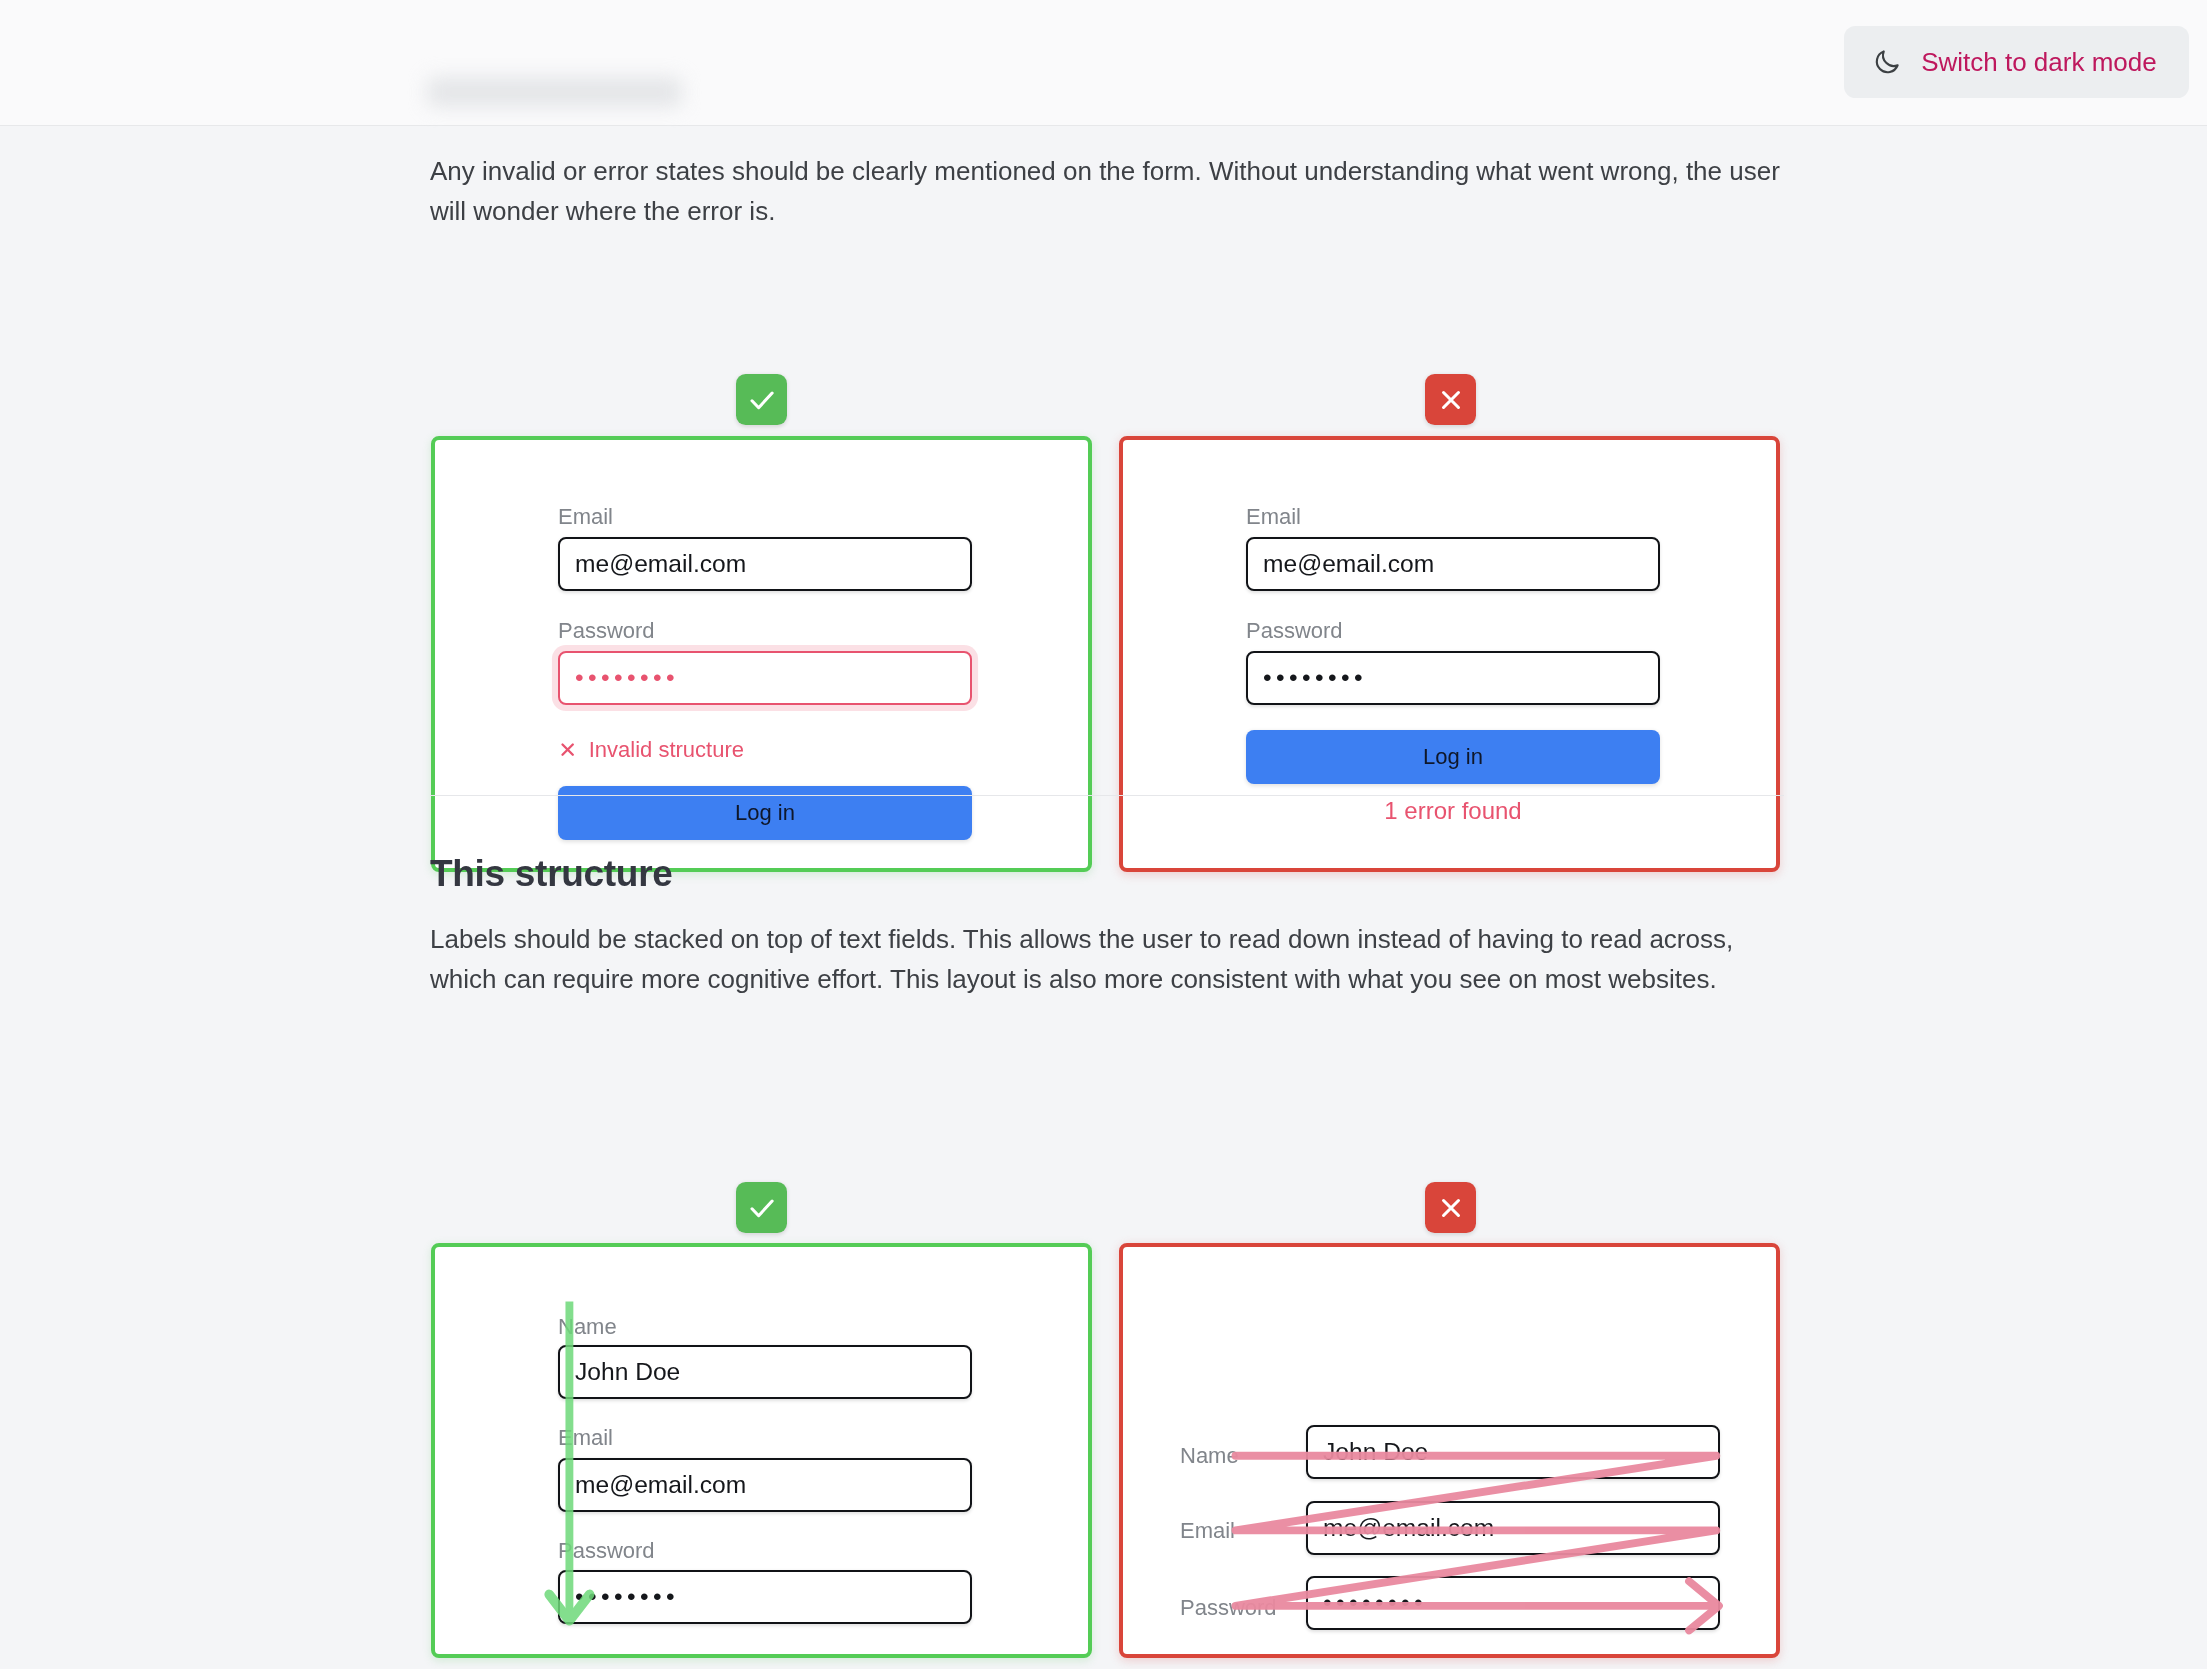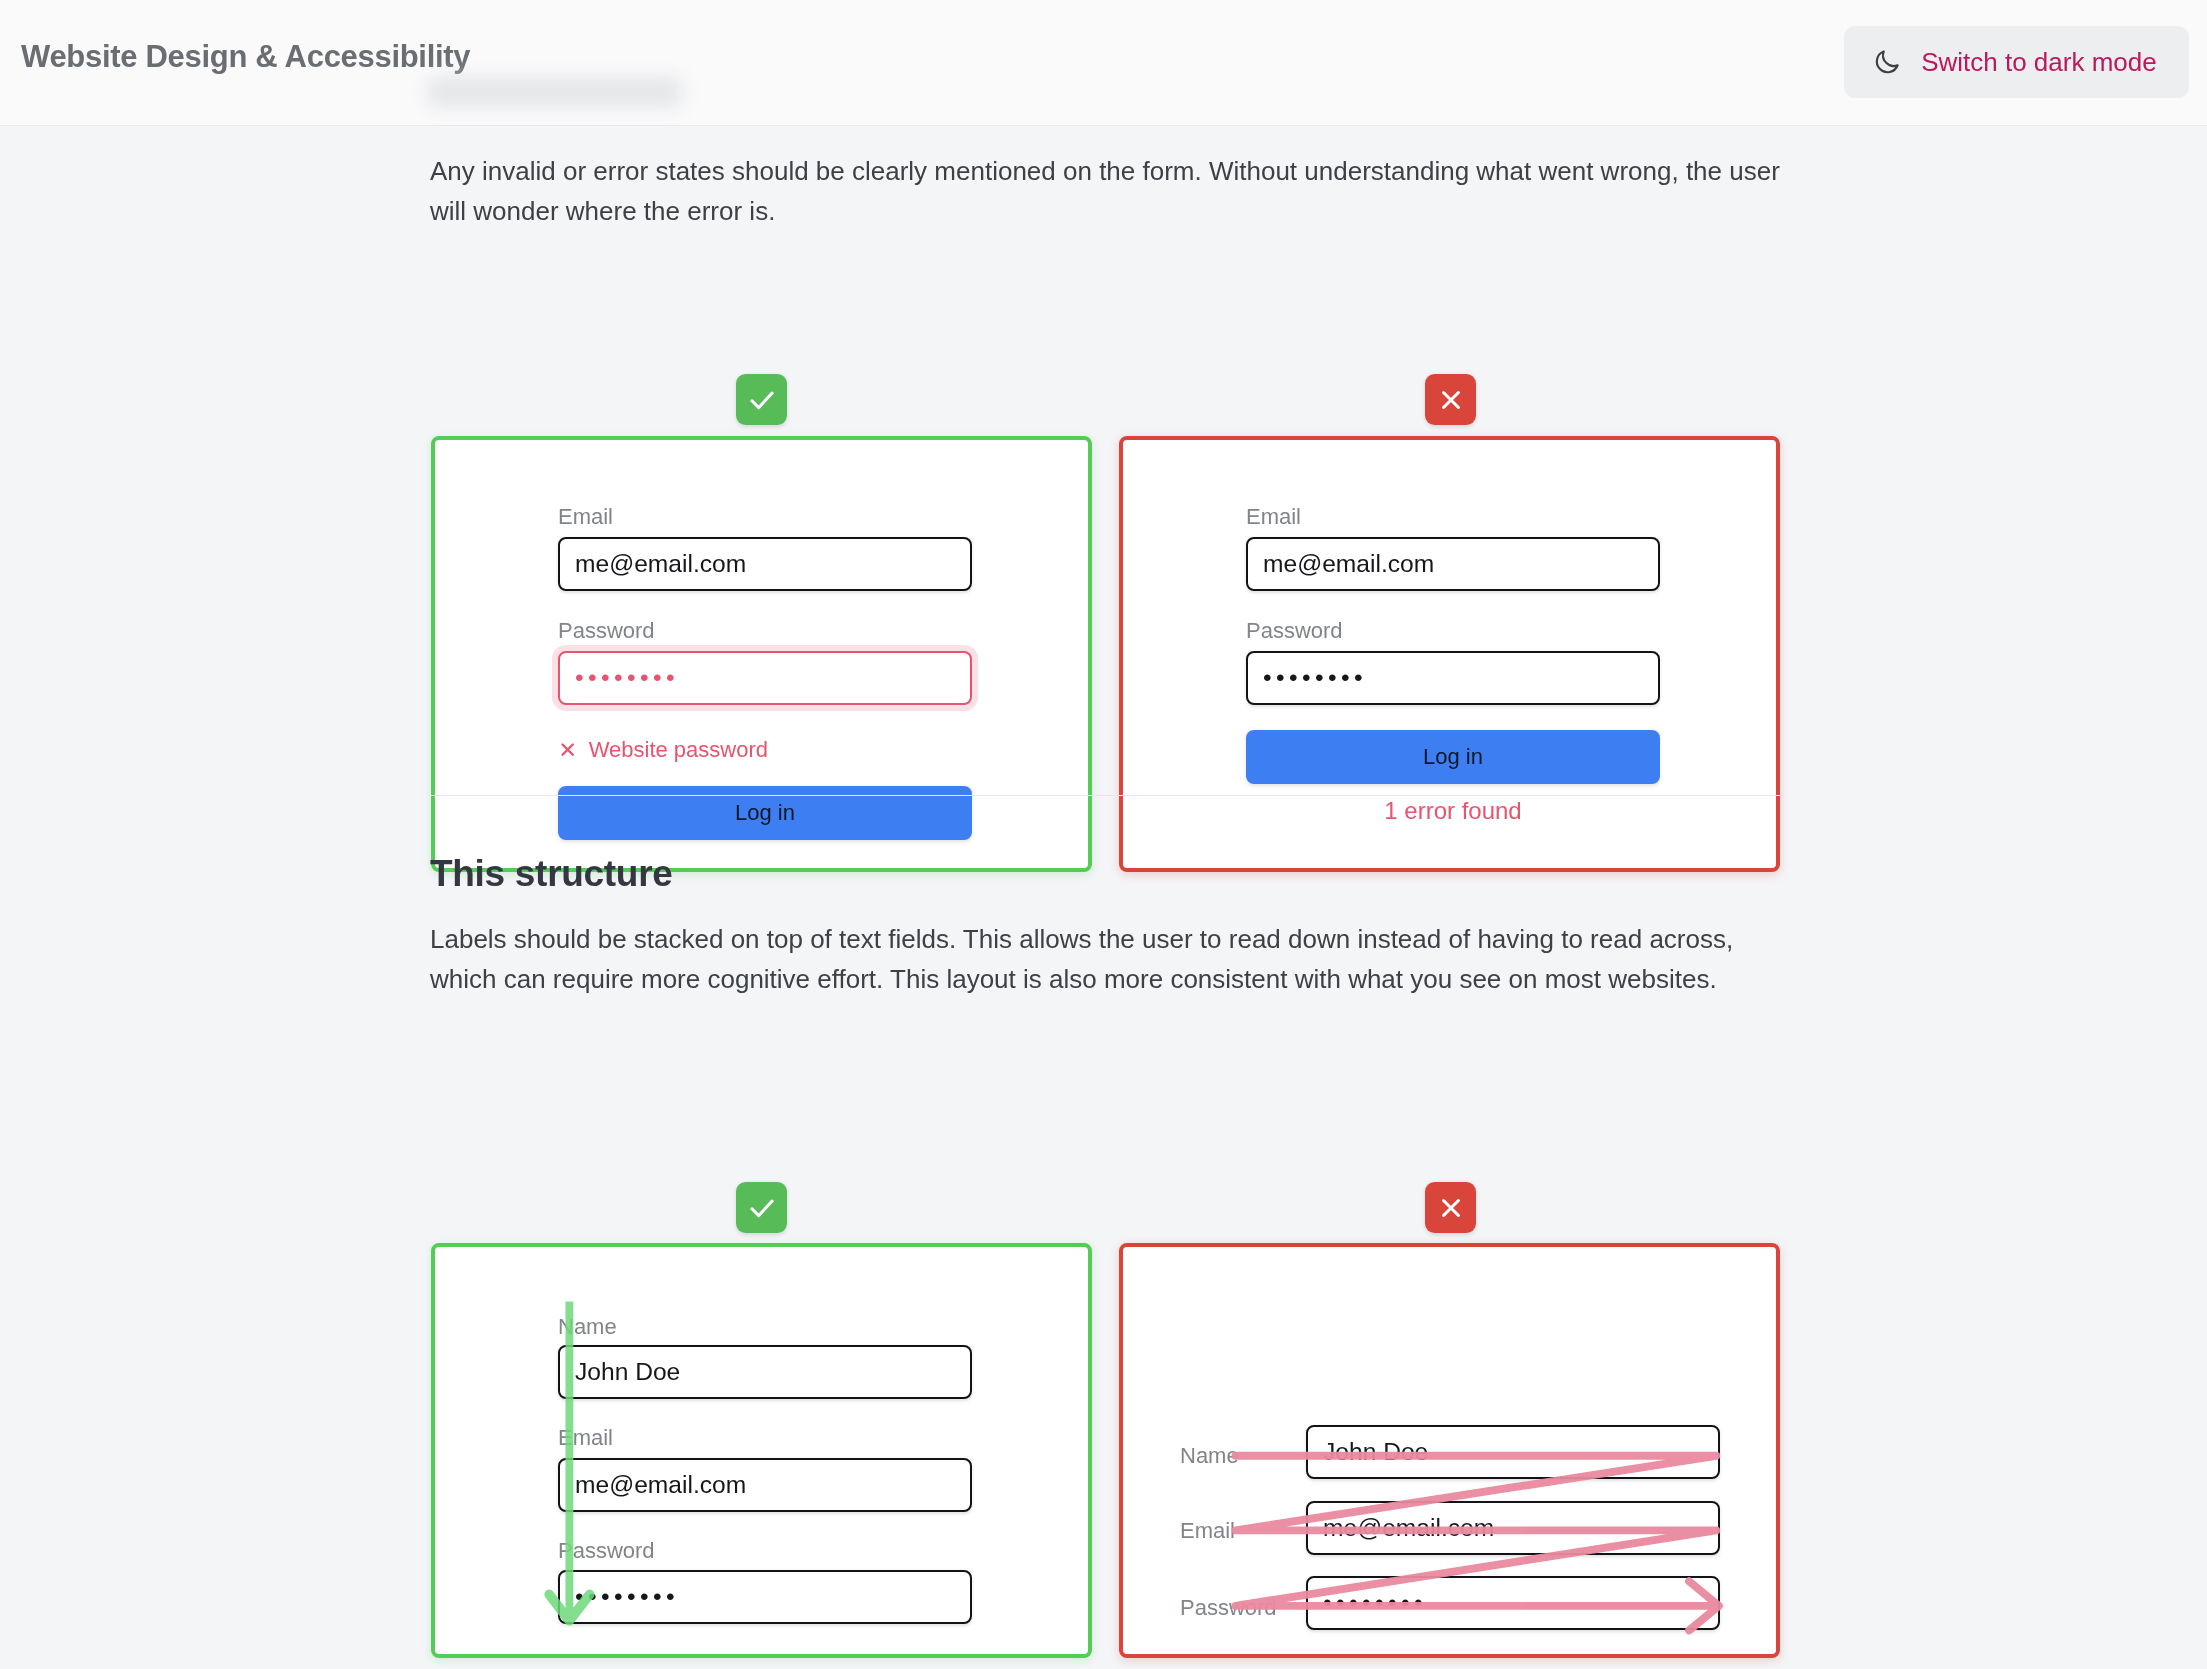--- a/index.html
+++ b/index.html
@@ -200,21 +200,20 @@
     position: absolute;
     pointer-events: none;
   }
 </style>
 </head>
 <body>
 
 <div id="page">
 
   <div class="header">
-    <div class="header-title">Website Design &amp; Accessibility</div>
     <div class="header-subtitle-blur"></div>
 
     <button class="darkmode-btn">
       <span>
         <svg class="moon-icon" viewBox="0 0 24 24" fill="none">
           <path d="M20.5 14.6A8.6 8.6 0 0 1 9.4 3.5a8.6 8.6 0 1 0 11.1 11.1z" stroke="#3c4043" stroke-width="1.7" stroke-linejoin="round" fill="none"></path>
         </svg>
       </span>
       <span class="label">Switch to dark mode</span>
     </button>
@@ -247,21 +246,21 @@
       <div class="input invalid" style="left:123px; top:211px; width:414px;">
         <span class="dots rose">••••••••</span>
       </div>
 
       <div class="inline-error" style="left:123px; top:297px;">
         <span>
           <svg viewBox="0 0 24 24">
             <path d="M5.6 5.6l12.8 12.8M18.4 5.6L5.6 18.4" stroke="#e8536f" stroke-width="2.9" fill="none" stroke-linecap="round"></path>
           </svg>
         </span>
-        <span>Website password</span>
+        <span>Invalid structure</span>
       </div>
 
       <button class="login-btn" style="left:123px; top:346px; width:414px;">Log in</button>
     </div>
 
     <div class="card bad" style="left:1119px; top:310px; width:661px; height:436px;">
 
       <div class="field-label" style="left:123px; top:64px;">Email</div>
       <div class="input" style="left:123px; top:97px; width:414px;">
         <span>me@email.com</span>

